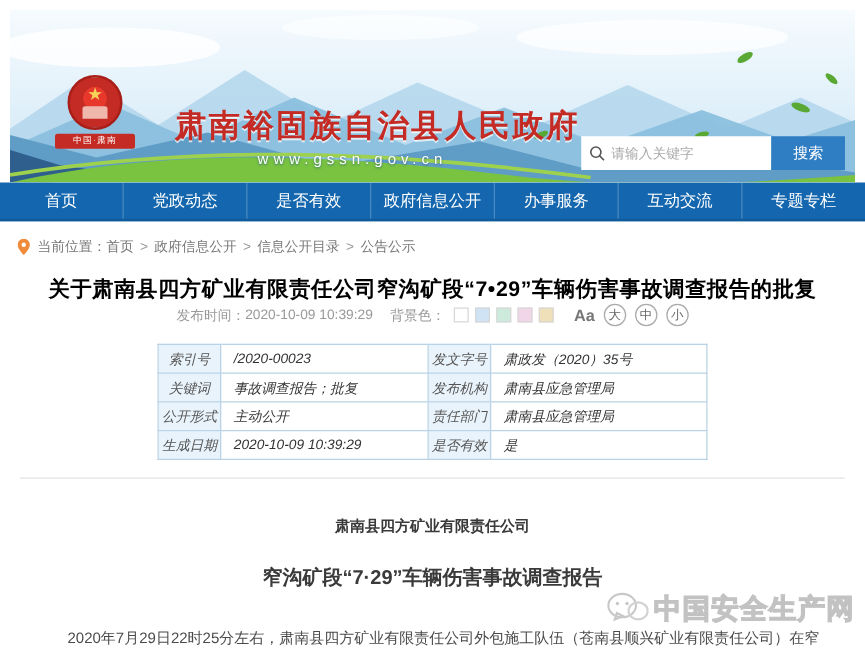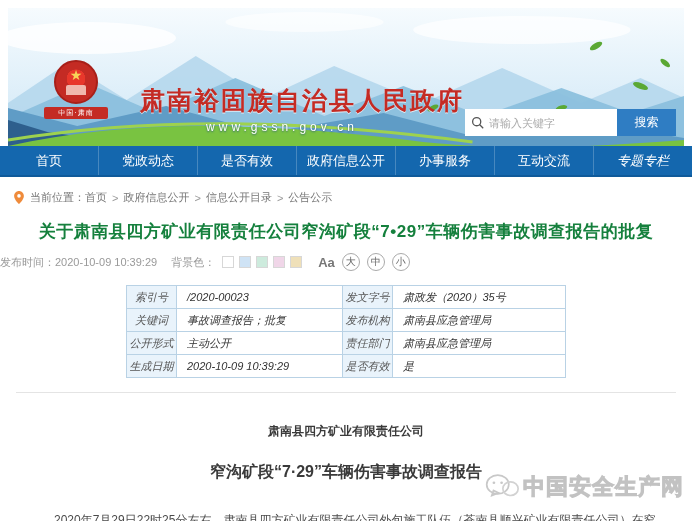--- a/index.html
+++ b/index.html
@@ -20,31 +20,31 @@
   .search-bar { position:absolute; right:8px; bottom:10px; display:flex; height:27px; }
   .search-input-wrap { display:flex; align-items:center; background:#ffffff; width:152px; padding:0 6px; }
   .search-input-wrap svg { flex:0 0 auto; }
   .search-input { border:0; outline:none; width:100%; font-size:11px; color:#333; margin-left:5px; background:transparent; }
   .search-input::placeholder { color:#aaaaaa; }
   .search-btn { width:59px; border:0; background:#2f7dc3; color:#ffffff; font-size:12px; cursor:pointer; }
 
   
   .nav { display:flex; height:31px; background:#1467ae; margin:0 0 0 0; border-bottom:2px solid #0f5a9a; }
   .nav-item { flex:1; display:flex; align-items:center; justify-content:center; color:#ffffff; font-size:13px; cursor:pointer; border-right:1px solid rgba(255,255,255,.22); }
-  .nav-item:last-child { border-right:0;font-style:italic; }
+  .nav-item:last-child { border-right:0; }
 
   
   .breadcrumb { display:flex; align-items:center; margin:13px 0 0 14px; font-size:11px; color:#777777; }
   .breadcrumb .pin { margin-right:6px; display:inline-flex; }
   .crumb-link { color:#777777; cursor:pointer; }
   .crumb-sep { margin:0 5px; color:#999999; }
 
   
-  .article-title { margin:15px 20px 0 20px; text-align:center; font-size:17px; font-weight:bold; color:#15803d; letter-spacing:.5px; }
-  .meta-row { display:flex; align-items:center; margin-top:10px; font-size:11px; color:#999999; }
+  .article-title { margin:15px 20px 0 20px; text-align:center; font-size:17px; font-weight:bold; color:#000000; letter-spacing:.5px; }
+  .meta-row { display:flex; align-items:center; justify-content:center; margin-top:0; font-size:11px; color:#999999; }
   .meta-row .gap { margin-left:14px; }
   .swatches { display:flex; margin-left:2px; }
   .swatch { width:12px; height:12px; margin-left:5px; border:1px solid #d7d7d7; cursor:pointer; }
   .aa { margin-left:16px; font-size:13px; font-weight:bold; color:#777777; cursor:pointer; }
   .size-circle { width:18px; height:18px; margin-left:7px; border:1px solid #aaaaaa; border-radius:50%; display:inline-flex; align-items:center; justify-content:center; font-size:10px; color:#666666; cursor:pointer; }
 
   
   .meta-table { width:440px; margin:14px auto 0 auto; border-collapse:collapse; font-size:11px; }
   .meta-table td { border:1px solid #b9d2e5; height:23px;font-style:italic; }
   .meta-table td.lbl { width:50px; background:#e9f3fb; color:#555555; text-align:center; }

